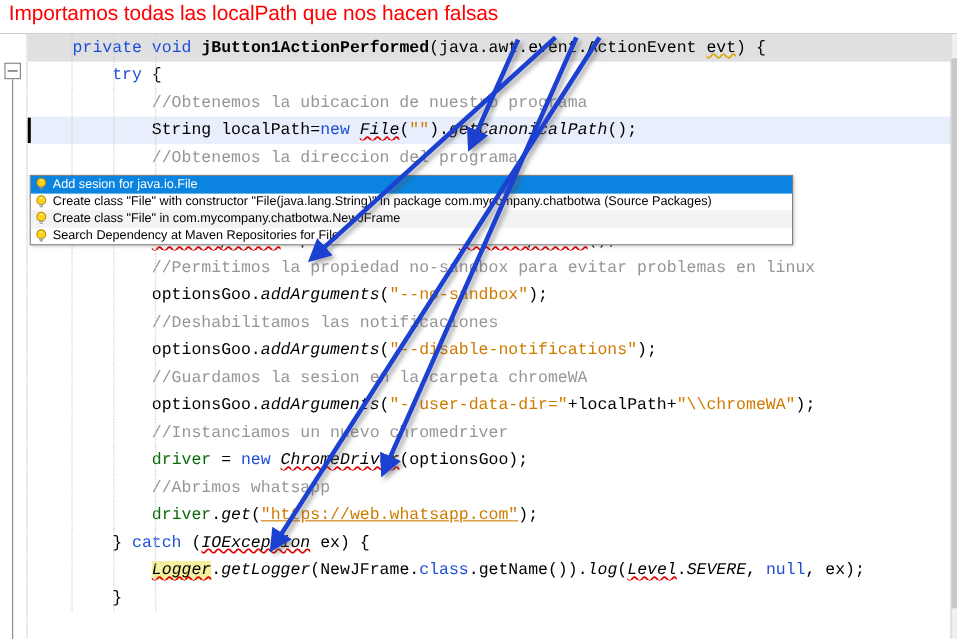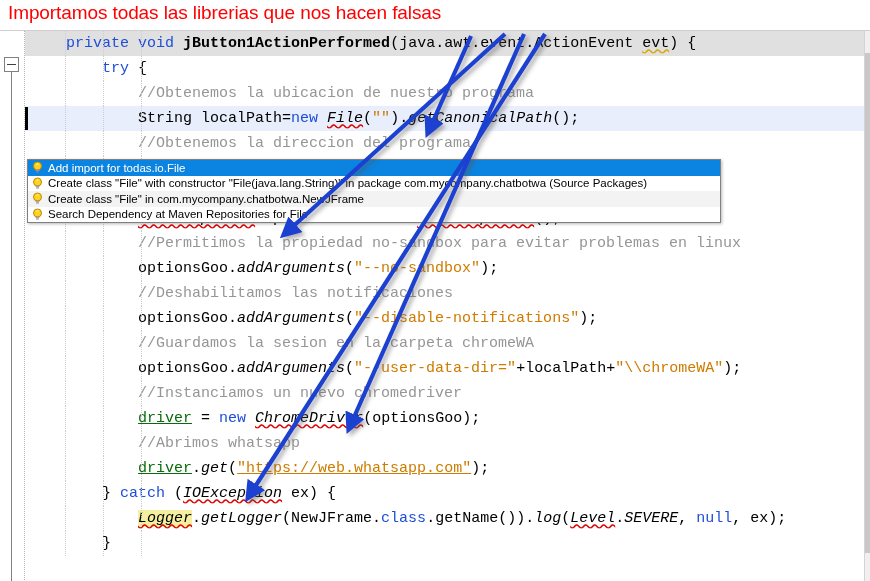--- a/index.html
+++ b/index.html
@@ -106,21 +106,21 @@
     top: 0; width: 1px; height: 100%;
     border-left: 1px dotted #cccccc;
   }
 
   
   .kw        { color: #1d4ed8; }
   .mname     { color: #000000; font-weight: bold; }
   .plain     { color: #000000; }
   .cmt       { color: #969696; }
   .str       { color: #ce7b00; }
-  .fld       { color: #0a6b0a; text-decoration: underline; }
+  .fld       { color: #0a6b0a; }
   .ital      { font-style: italic; }
   .cls       { color: #000000; font-style: italic; }
   .wavy {
     text-decoration: underline wavy #e00000;
     text-decoration-skip-ink: none;
   }
   .warnline  { text-decoration: underline wavy #d8a800; }
   .link      { color: #ce7b00; text-decoration: underline; }
   .hlmark    { background: #f5f0a0; }
 
@@ -177,21 +177,21 @@
     width: 870px; height: 581px;
     pointer-events: none;
     z-index: 60;
   }
 </style>
 </head>
 <body>
 
 <div id="root">
 
-  <div id="annotation-title">Importamos todas las librerias que nos hacen falsas</div>
+  <div id="annotation-title">Importamos todas las localPath que nos hacen falsas</div>
 
   <div id="editor">
 
     <div id="fold-gutter">
       <div id="fold-line"></div>
       <div id="fold-box"></div>
     </div>
     <div id="gutter-sep"></div>
 
     <div id="code"><div class="line hl-header"><span class="guide" style="left: 40px;"></span><span class="guide" style="left: 78px;"></span><span class="guide" style="left: 116px;"></span><span class="plain">    </span><span class="kw">private</span><span class="plain"> </span><span class="kw">void</span><span class="plain"> </span><span class="mname">jButton1ActionPerformed</span><span class="plain">(java.awt.event.ActionEvent </span><span class="warnline">evt</span><span class="plain">) {</span></div><div class="line"><span class="guide" style="left: 40px;"></span><span class="guide" style="left: 78px;"></span><span class="guide" style="left: 116px;"></span><span class="plain">        </span><span class="kw">try</span><span class="plain"> {</span></div><div class="line"><span class="guide" style="left: 40px;"></span><span class="guide" style="left: 78px;"></span><span class="guide" style="left: 116px;"></span><span class="cmt">            //Obtenemos la ubicacion de nuestro programa</span></div><div class="line hl-caret"><span class="guide" style="left: 40px;"></span><span class="guide" style="left: 78px;"></span><span class="guide" style="left: 116px;"></span><span class="plain">            String localPath=</span><span class="kw">new</span><span class="plain"> </span><span class="cls wavy">File</span><span class="plain">(</span><span class="str">""</span><span class="plain">).</span><span class="ital">getCanonicalPath</span><span class="plain">();</span></div><div class="line"><span class="guide" style="left: 40px;"></span><span class="guide" style="left: 78px;"></span><span class="guide" style="left: 116px;"></span><span class="cmt">            //Obtenemos la direccion del programa</span></div><div class="line"><span class="guide" style="left: 40px;"></span><span class="guide" style="left: 78px;"></span><span class="guide" style="left: 116px;"></span><span class="plain">            String chromePath=localPath+</span><span class="str">"\\chromedriver.exe"</span><span class="plain">;</span></div><div class="line"><span class="guide" style="left: 40px;"></span><span class="guide" style="left: 78px;"></span><span class="guide" style="left: 116px;"></span><span class="plain"></span></div><div class="line"><span class="guide" style="left: 40px;"></span><span class="guide" style="left: 78px;"></span><span class="guide" style="left: 116px;"></span><span class="plain">            </span><span class="cls wavy">ChromeOptions</span><span class="plain"> optionsGoo = </span><span class="kw">new</span><span class="plain"> </span><span class="cls wavy">ChromeOptions</span><span class="plain">();</span></div><div class="line"><span class="guide" style="left: 40px;"></span><span class="guide" style="left: 78px;"></span><span class="guide" style="left: 116px;"></span><span class="cmt">            //Permitimos la propiedad no-sandbox para evitar problemas en linux</span></div><div class="line"><span class="guide" style="left: 40px;"></span><span class="guide" style="left: 78px;"></span><span class="guide" style="left: 116px;"></span><span class="plain">            optionsGoo.</span><span class="ital">addArguments</span><span class="plain">(</span><span class="str">"--no-sandbox"</span><span class="plain">);</span></div><div class="line"><span class="guide" style="left: 40px;"></span><span class="guide" style="left: 78px;"></span><span class="guide" style="left: 116px;"></span><span class="cmt">            //Deshabilitamos las notificaciones</span></div><div class="line"><span class="guide" style="left: 40px;"></span><span class="guide" style="left: 78px;"></span><span class="guide" style="left: 116px;"></span><span class="plain">            optionsGoo.</span><span class="ital">addArguments</span><span class="plain">(</span><span class="str">"--disable-notifications"</span><span class="plain">);</span></div><div class="line"><span class="guide" style="left: 40px;"></span><span class="guide" style="left: 78px;"></span><span class="guide" style="left: 116px;"></span><span class="cmt">            //Guardamos la sesion en la carpeta chromeWA</span></div><div class="line"><span class="guide" style="left: 40px;"></span><span class="guide" style="left: 78px;"></span><span class="guide" style="left: 116px;"></span><span class="plain">            optionsGoo.</span><span class="ital">addArguments</span><span class="plain">(</span><span class="str">"--user-data-dir="</span><span class="plain">+localPath+</span><span class="str">"\\chromeWA"</span><span class="plain">);</span></div><div class="line"><span class="guide" style="left: 40px;"></span><span class="guide" style="left: 78px;"></span><span class="guide" style="left: 116px;"></span><span class="cmt">            //Instanciamos un nuevo chromedriver</span></div><div class="line"><span class="guide" style="left: 40px;"></span><span class="guide" style="left: 78px;"></span><span class="guide" style="left: 116px;"></span><span class="plain">            </span><span class="fld">driver</span><span class="plain"> = </span><span class="kw">new</span><span class="plain"> </span><span class="cls wavy">ChromeDriver</span><span class="plain">(optionsGoo);</span></div><div class="line"><span class="guide" style="left: 40px;"></span><span class="guide" style="left: 78px;"></span><span class="guide" style="left: 116px;"></span><span class="cmt">            //Abrimos whatsapp</span></div><div class="line"><span class="guide" style="left: 40px;"></span><span class="guide" style="left: 78px;"></span><span class="guide" style="left: 116px;"></span><span class="plain">            </span><span class="fld">driver</span><span class="plain">.</span><span class="ital">get</span><span class="plain">(</span><span class="link">"https://web.whatsapp.com"</span><span class="plain">);</span></div><div class="line"><span class="guide" style="left: 40px;"></span><span class="guide" style="left: 78px;"></span><span class="guide" style="left: 116px;"></span><span class="plain">        } </span><span class="kw">catch</span><span class="plain"> (</span><span class="cls wavy">IOException</span><span class="plain"> ex) {</span></div><div class="line"><span class="guide" style="left: 40px;"></span><span class="guide" style="left: 78px;"></span><span class="guide" style="left: 116px;"></span><span class="plain">            </span><span class="cls wavy hlmark">Logger</span><span class="plain">.</span><span class="ital">getLogger</span><span class="plain">(NewJFrame.</span><span class="kw">class</span><span class="plain">.</span><span class="plain">getName</span><span class="plain">()).</span><span class="ital">log</span><span class="plain">(</span><span class="cls wavy">Level</span><span class="plain">.</span><span class="cls">SEVERE</span><span class="plain">, </span><span class="kw">null</span><span class="plain">, ex);</span></div><div class="line"><span class="guide" style="left: 40px;"></span><span class="guide" style="left: 78px;"></span><span class="guide" style="left: 116px;"></span><span class="plain">        }</span></div></div>
@@ -203,21 +203,21 @@
     <div id="hint-popup">
         <div class="hint-item selected">
           <span class="bulb">
             <svg viewBox="0 0 13 13" width="13" height="13">
               <circle cx="6.5" cy="5" r="4" fill="#ffd21e" stroke="#c08a00" stroke-width="1"></circle>
               <path d="M4.6 8.6 h3.8 v1.3 h-3.8 z" fill="#9a9a9a"></path>
               <path d="M5.1 10.4 h2.8 v1.1 h-2.8 z" fill="#8a8a8a"></path>
               <path d="M5.6 3.3 q0.9 -0.8 1.8 0" stroke="#ffffff" stroke-width="0.9" fill="none"></path>
             </svg>
           </span>
-          <span>Add import for todas.io.File</span>
+          <span>Add sesion for java.io.File</span>
         </div>
         <div class="hint-item">
           <span class="bulb">
             <svg viewBox="0 0 13 13" width="13" height="13">
               <circle cx="6.5" cy="5" r="4" fill="#ffd21e" stroke="#c08a00" stroke-width="1"></circle>
               <path d="M4.6 8.6 h3.8 v1.3 h-3.8 z" fill="#9a9a9a"></path>
               <path d="M5.1 10.4 h2.8 v1.1 h-2.8 z" fill="#8a8a8a"></path>
               <path d="M5.6 3.3 q0.9 -0.8 1.8 0" stroke="#ffffff" stroke-width="0.9" fill="none"></path>
             </svg>
           </span>

